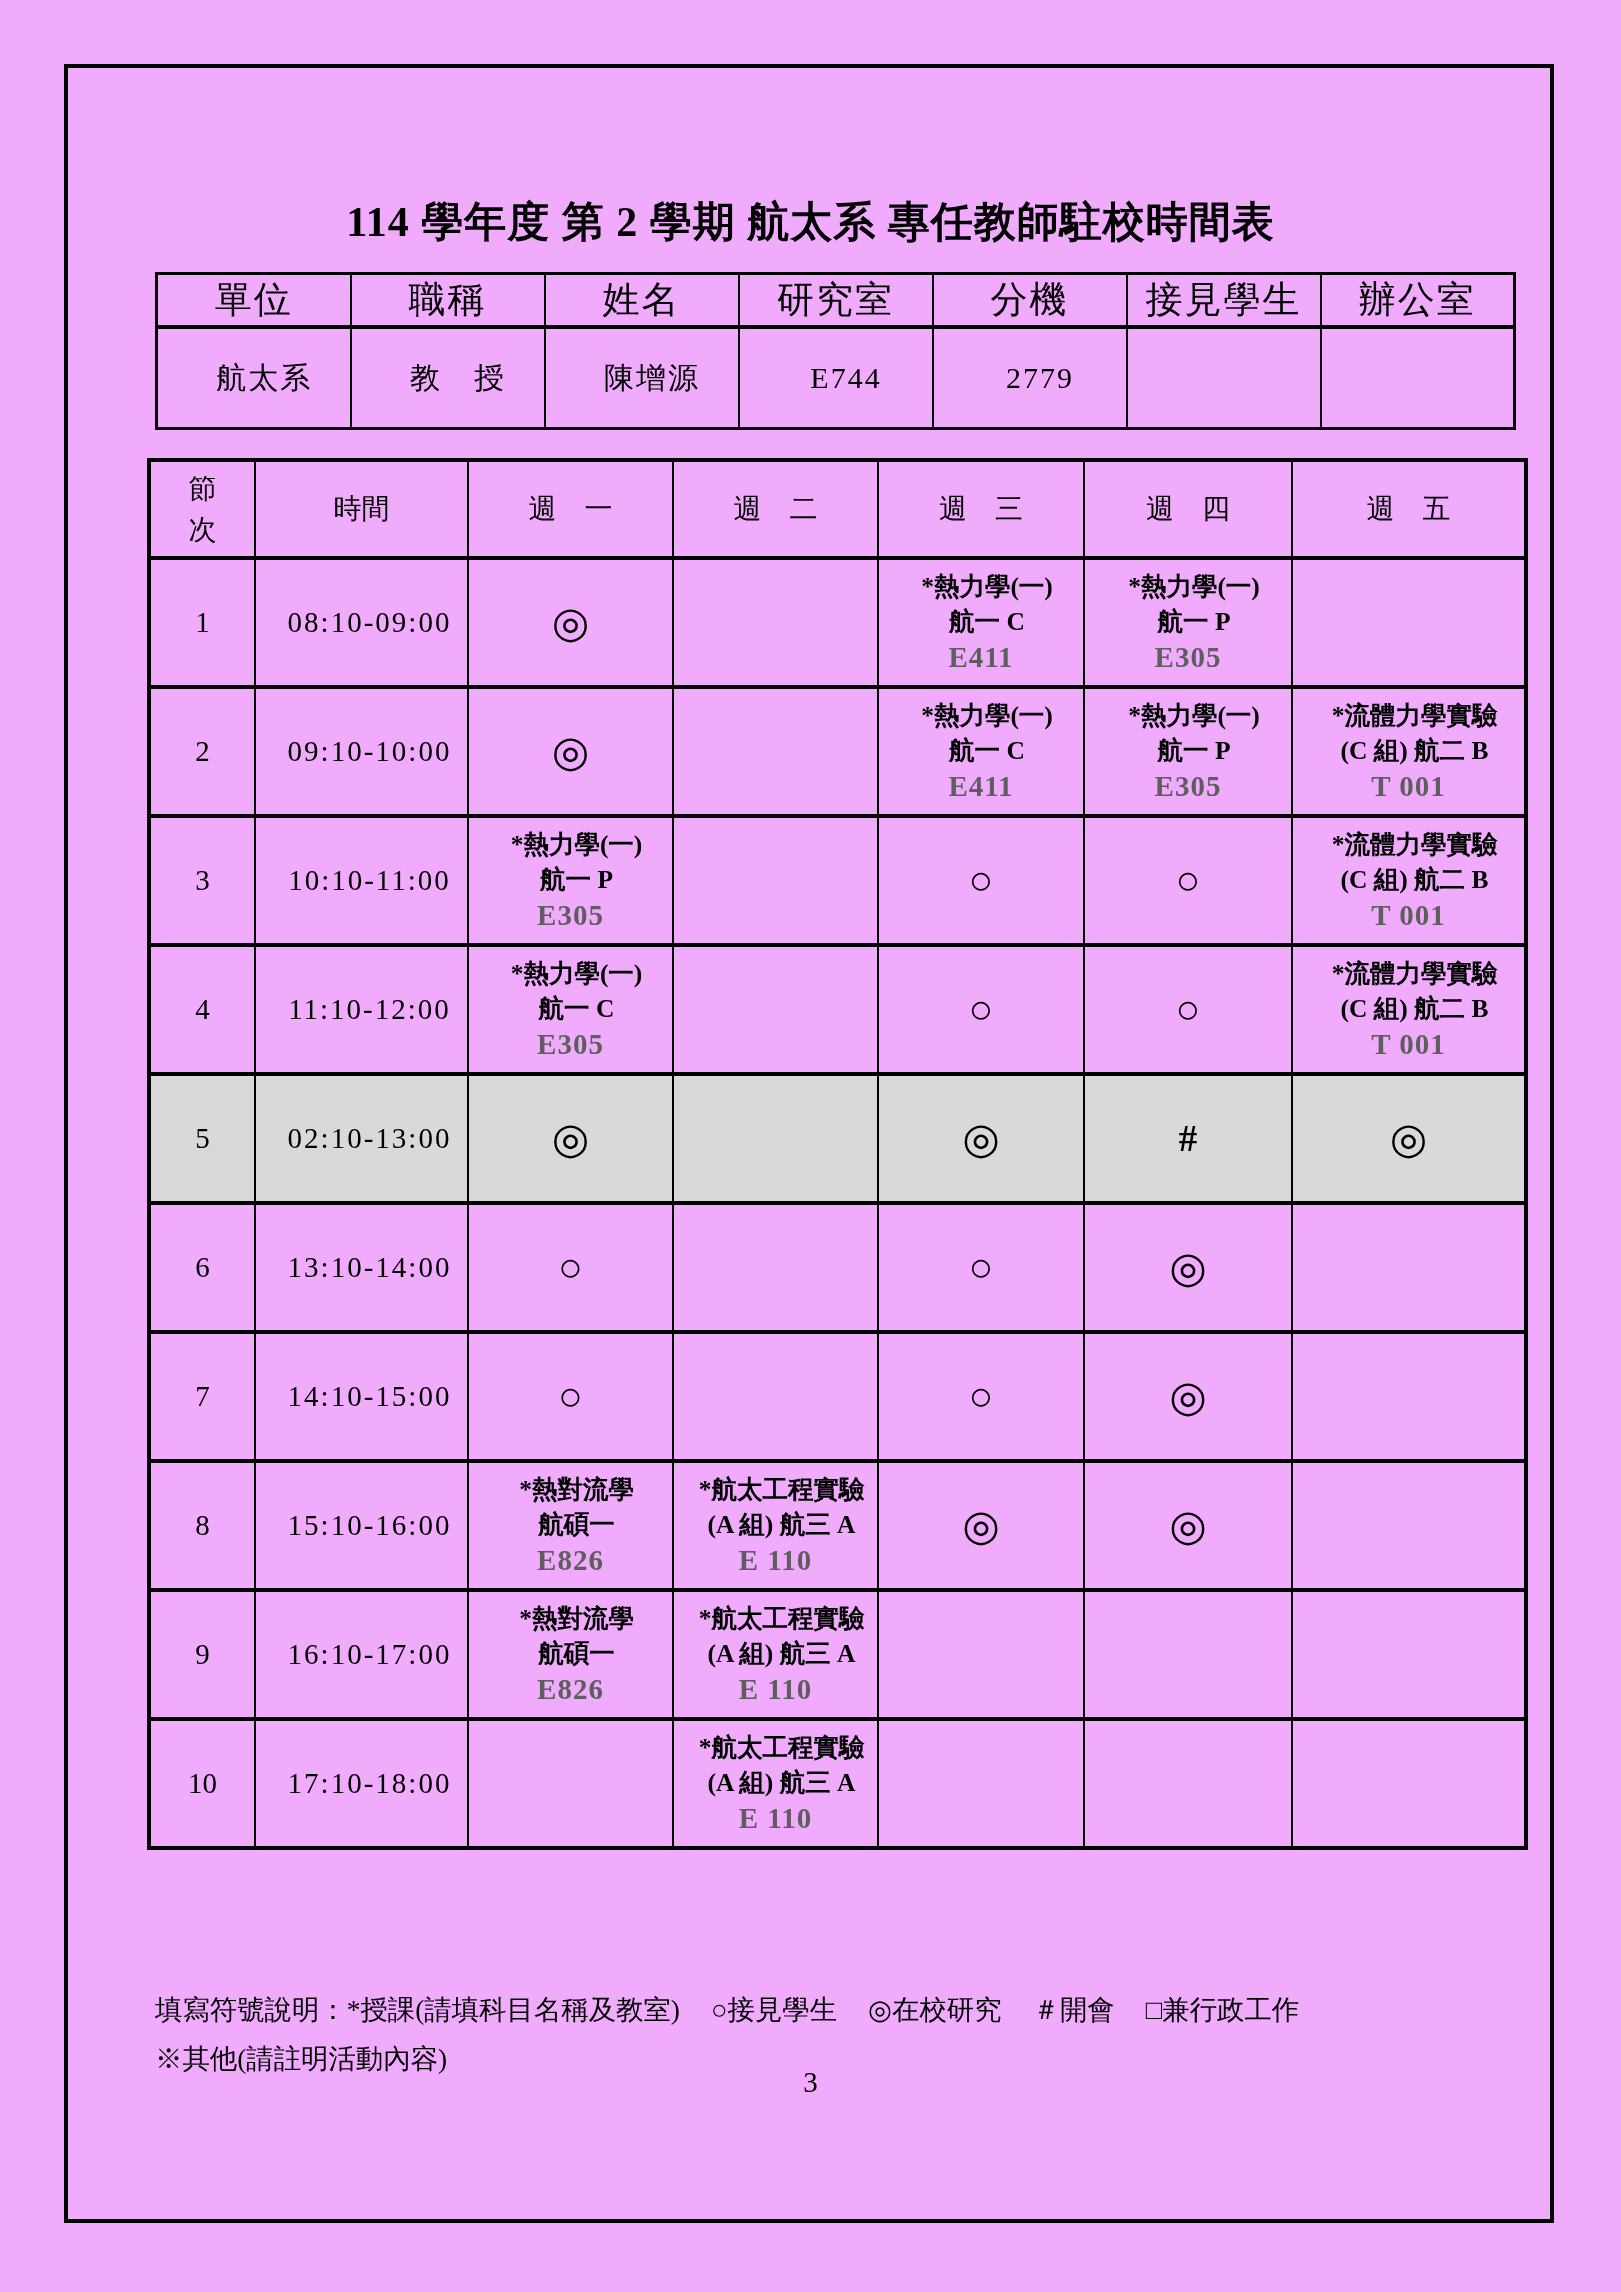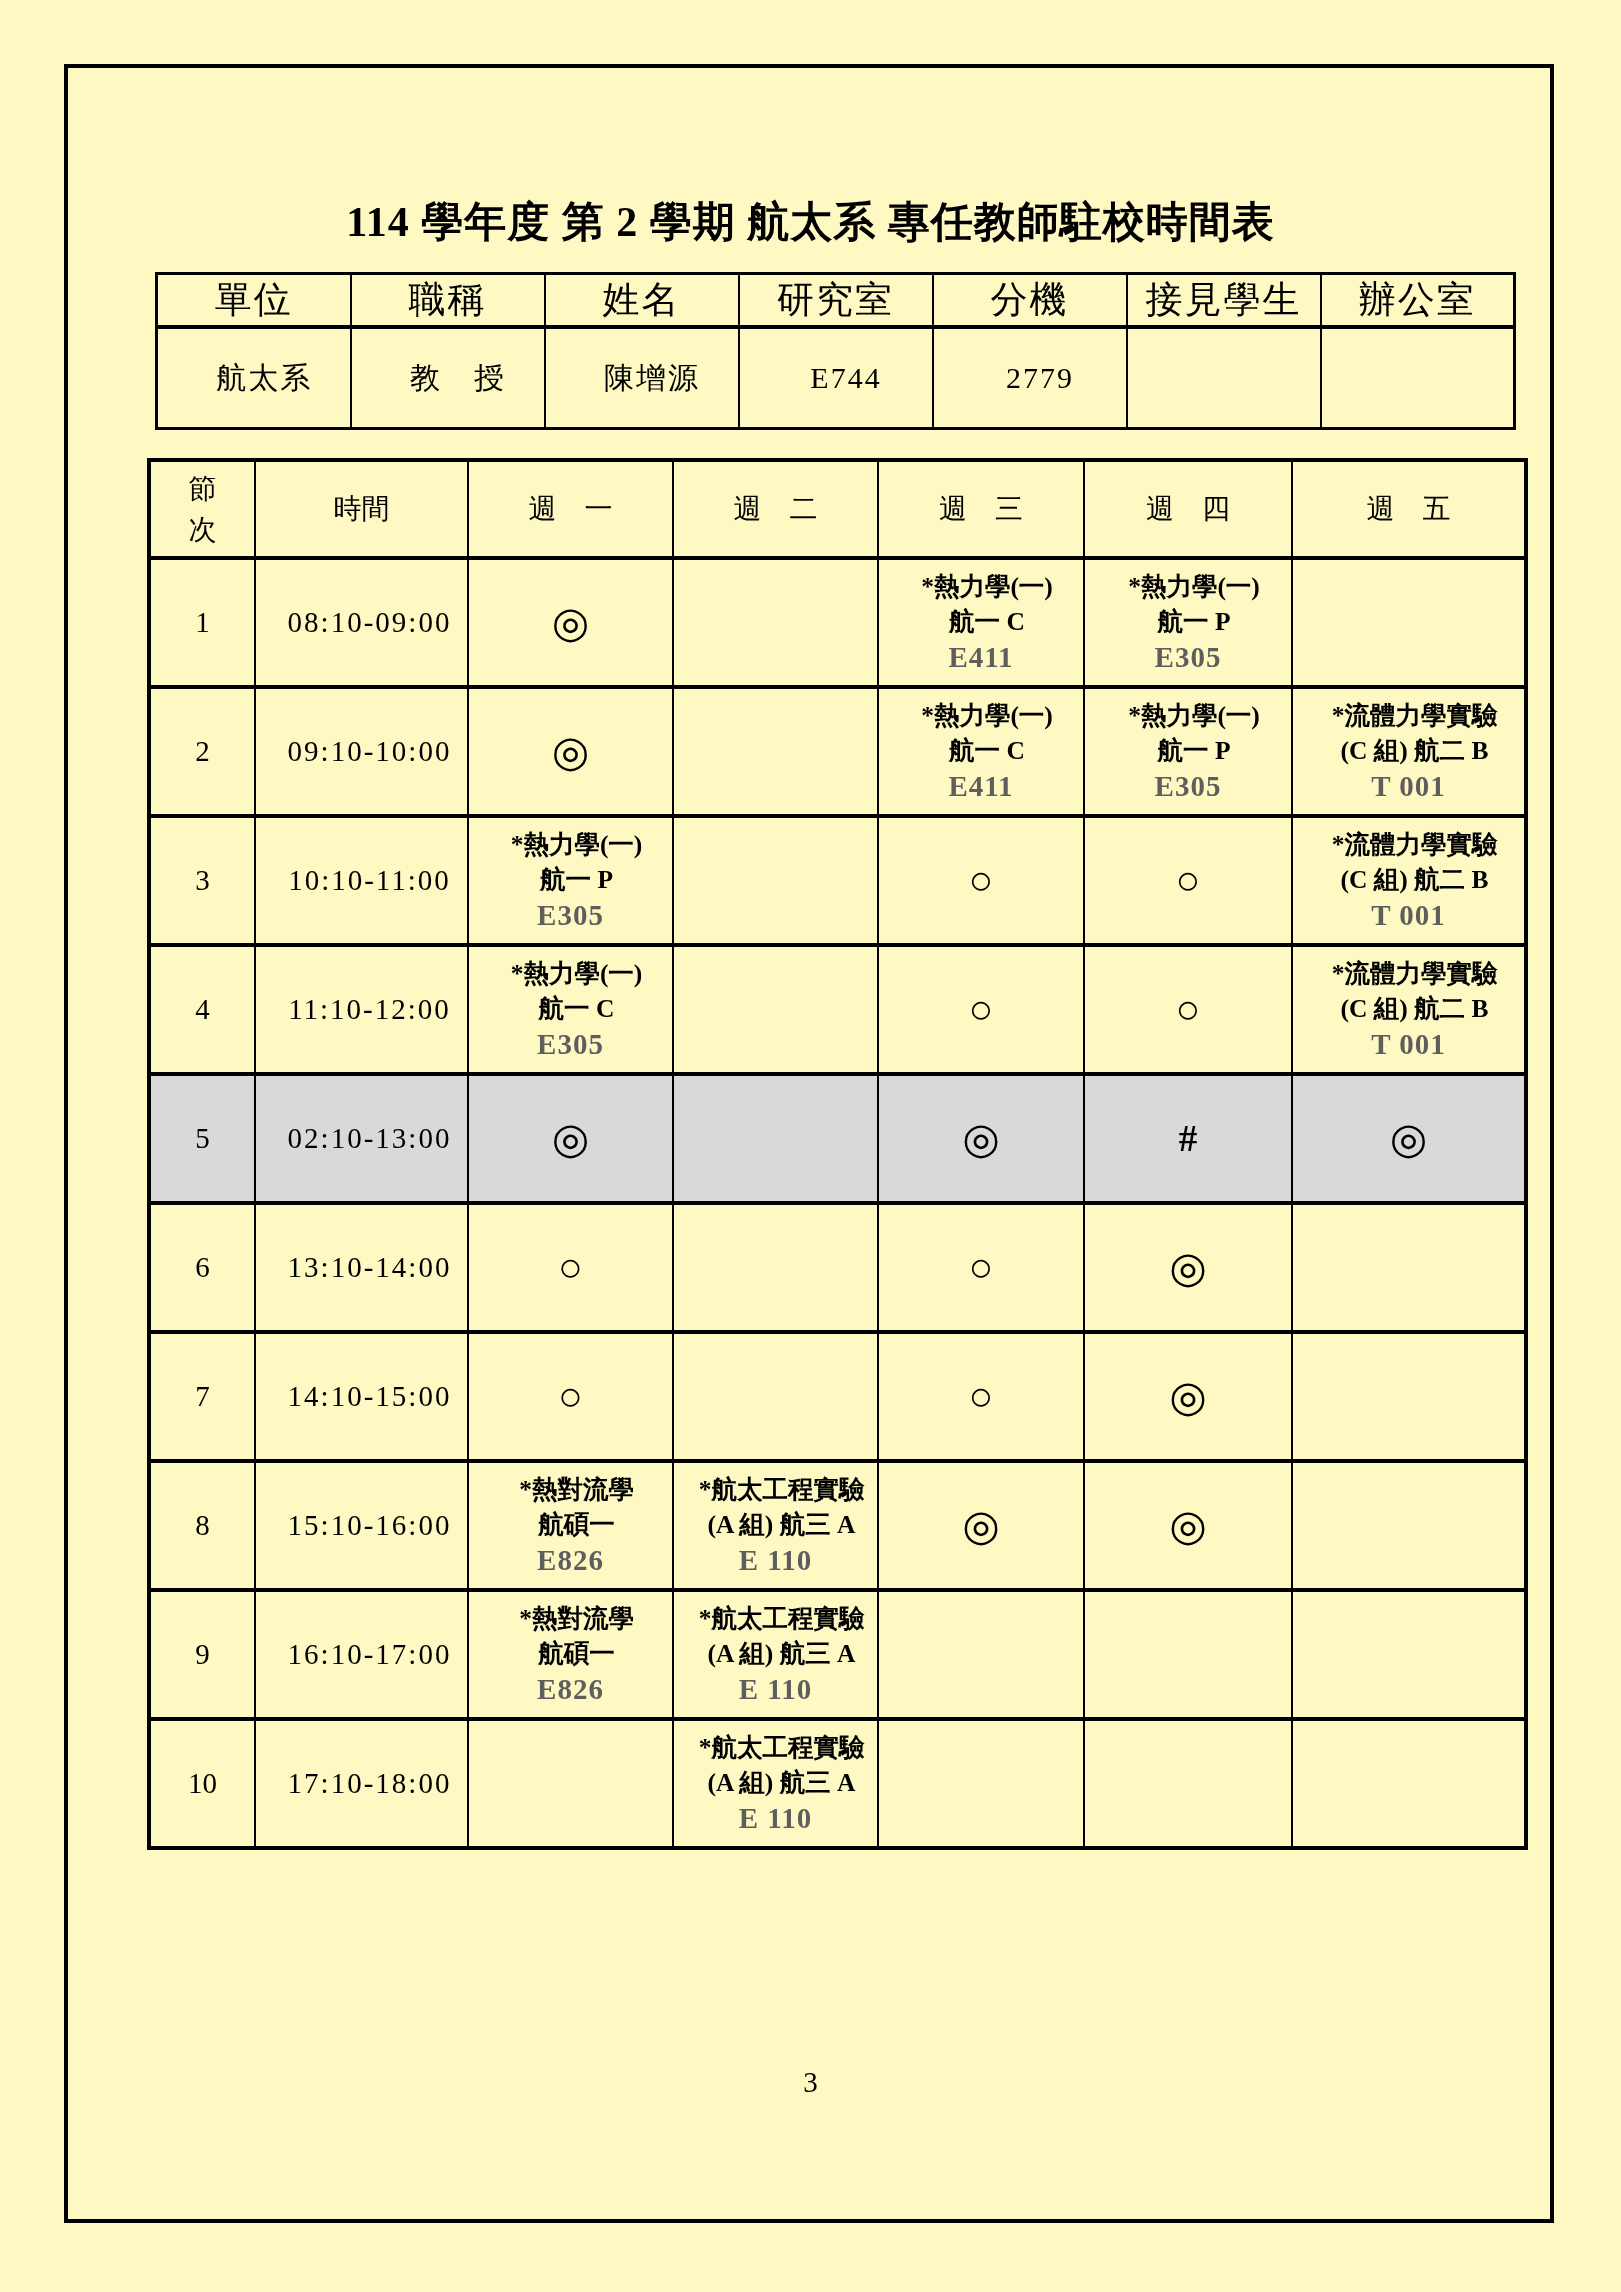--- a/index.html
+++ b/index.html
@@ -1,20 +1,20 @@
 <!DOCTYPE html>
 <html lang="zh-Hant"><head>
 <meta charset="utf-8">
 <title>駐校時間表</title>
 <style>
   html,body{margin:0;padding:0;background:#ffffff;}
   .page{
     position:relative;
     width:1621px;height:2293px;
-    background:#fef9c3;
+    background:#f0abfc;
     font-family:"Liberation Serif","DejaVu Serif",serif;
     color:#000;
     overflow:hidden;
   }
   .frame{
     position:absolute;left:64px;top:64px;
     width:1482px;height:2151px;
     border:4.9px solid #000;
   }
   .title{
@@ -285,16 +285,20 @@
             <div class="cl">(A 組) 航三 A</div>
             <div class="room">E 110</div>
           </td>
           <td></td>
           <td></td>
           <td></td>
         </tr>
       </tbody>
   </table>
 
+  <div class="legend">
+    <span class="item">填寫符號說明：*授課(請填科目名稱及教室)</span><span class="item">○接見學生</span><span class="item">◎在校研究</span><span class="item">＃開會</span><span class="item">□兼行政工作</span>
+    <span class="legend-line2">※其他(請註明活動內容)</span>
+  </div>
 
   <div class="pageno">3</div>
 </div>
 
 
 </body></html>

